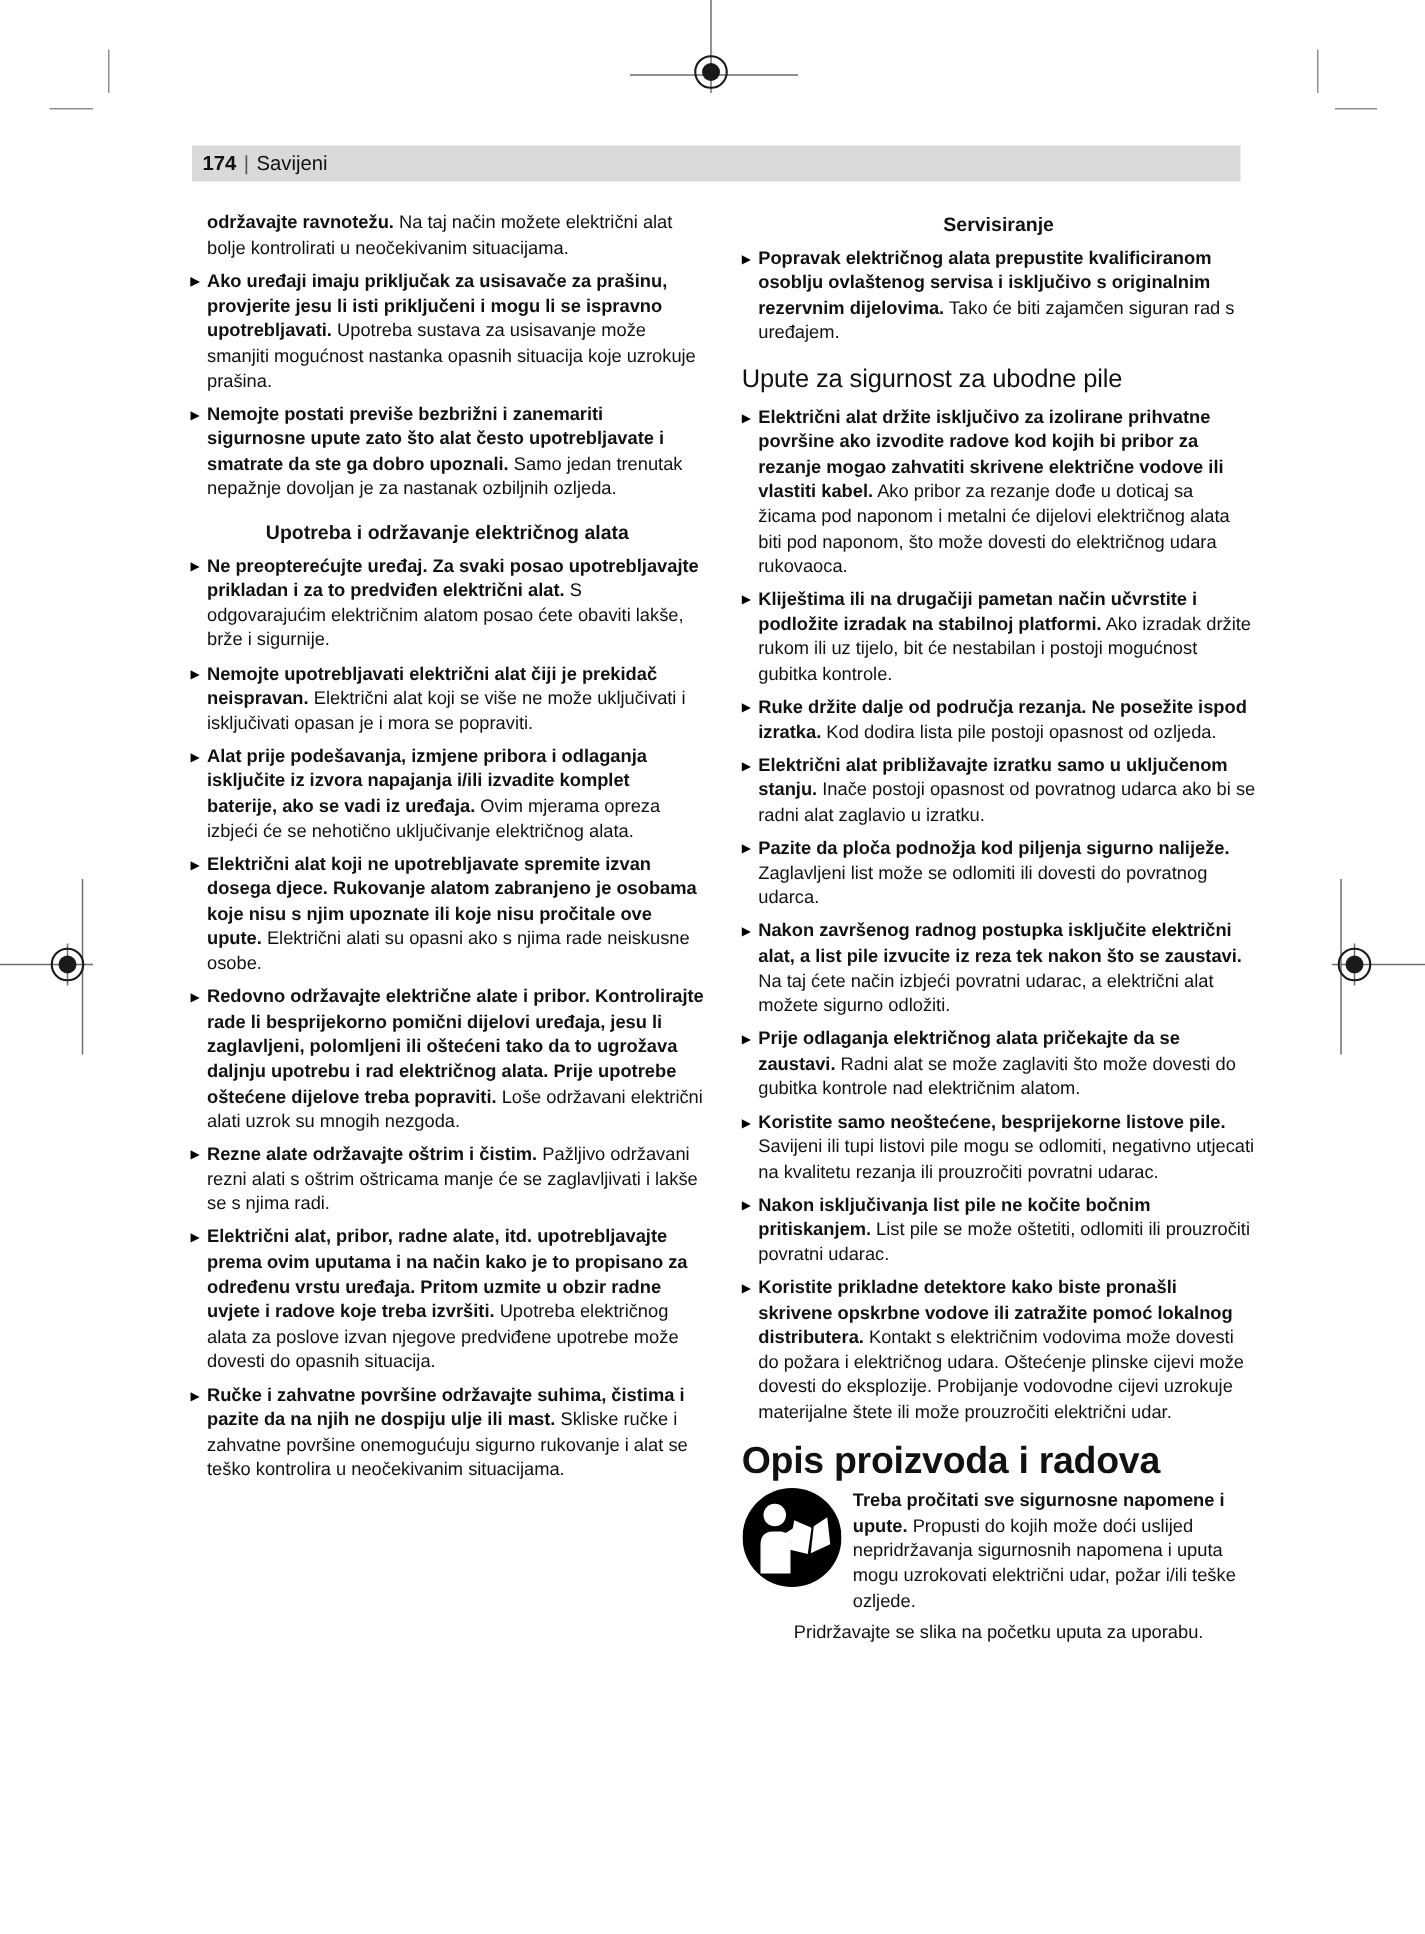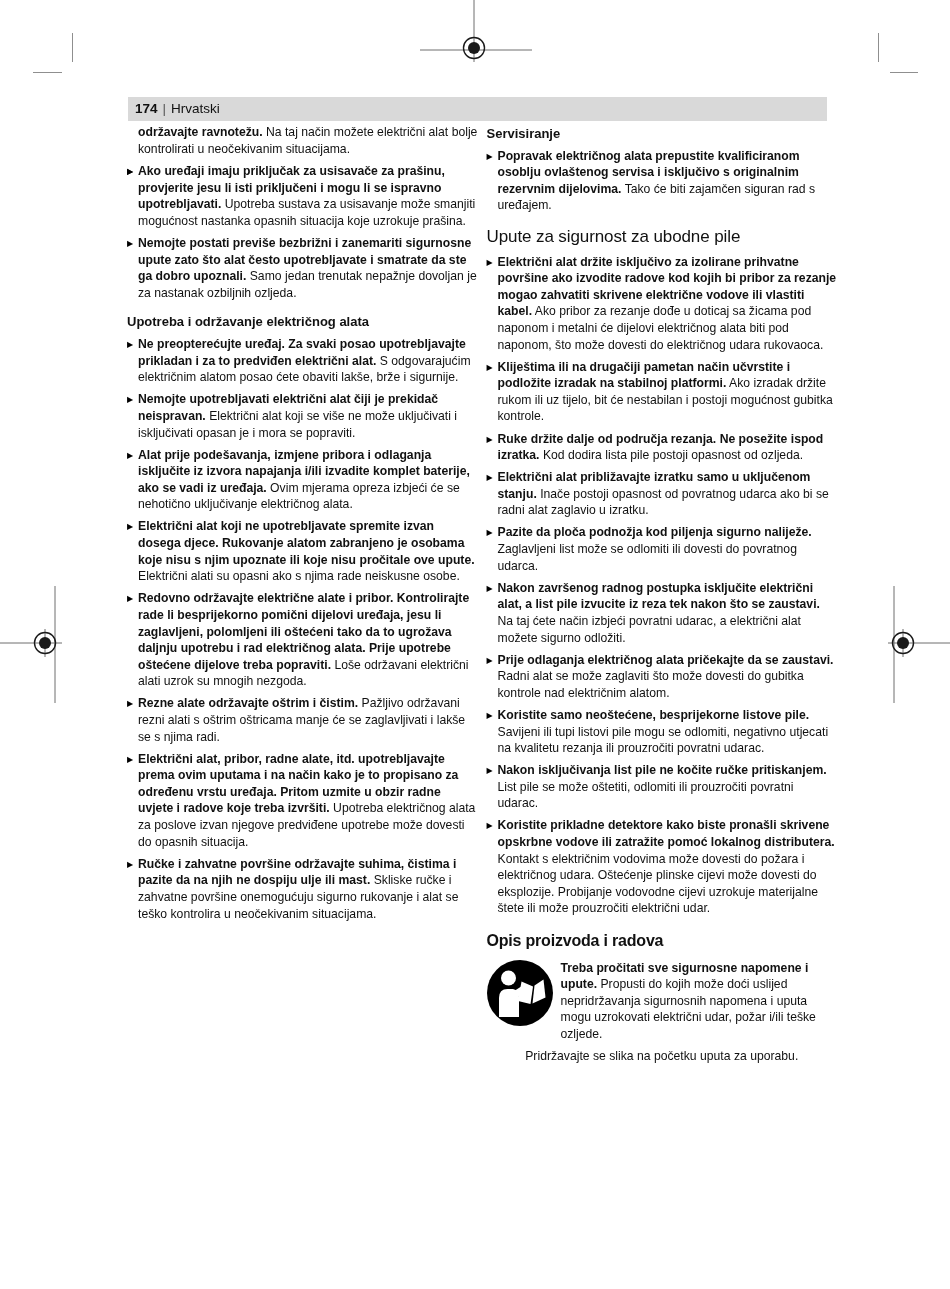--- a/index.html
+++ b/index.html
@@ -16,26 +16,26 @@
   .cropline{position:absolute;background:#8f8f8f;}
   
   .header-bar{
     position:absolute;left:128px;top:97px;width:699px;height:24px;
     background:#d9d9d9;display:flex;align-items:center;box-sizing:border-box;
     padding-left:7px;font-size:13.5px;line-height:24px;
   }
   .header-bar .num{font-weight:700;}
   .header-bar .sep{margin:0 5px;color:#555;}
   
-  .content{position:absolute;left:127px;top:124px;width:710px;display:flex;gap:9px;}
+  .content{position:absolute;left:127px;top:140px;width:710px;display:flex;gap:25px;}
   .col{width:351px;}
   h1,h2,h3,p{margin:0;padding:0;}
-  h3{font-size:13px;font-weight:700;margin:13px 0 5px;}
+  h3{font-size:13px;font-weight:700;margin:13px 0 5px;text-align:center;}
   h2{font-size:17px;font-weight:400;margin:15px 0 8px;letter-spacing:-0.1px;}
-  h1{font-size:16px;font-weight:700;margin:16px 0 10px;letter-spacing:-0.2px;}
+  h1{font-size:25px;font-weight:700;margin:16px 0 10px;letter-spacing:-0.2px;}
   .col h3:first-child{margin-top:2px;}
   b{font-weight:700;}
   .para{margin:0 0 6px;}
   .indent{padding-left:11px;}
   .bullet{position:relative;padding-left:11px;margin:0 0 5.5px;}
   .bullet .mk{position:absolute;left:0;top:2px;font-size:8px;line-height:13px;color:#000;}
   .manual-note{display:flex;gap:8px;margin:2px 0 5px;}
   .manual-note .icn{flex:0 0 66px;width:66px;height:66px;}
   .manual-note .txt{flex:1;}
   .figures-note{margin:0;text-align:center;}
@@ -83,21 +83,21 @@
   <div class="cropline" style="left:878px;top:33px;width:1px;height:29px;"></div>
   <div class="cropline" style="left:890px;top:72px;width:28px;height:1px;"></div>
   <div class="cropline" style="left:33px;top:1217px;width:29px;height:1px;"></div>
   <div class="cropline" style="left:72px;top:1228px;width:1px;height:29px;"></div>
   <div class="cropline" style="left:890px;top:1217px;width:28px;height:1px;"></div>
   <div class="cropline" style="left:878px;top:1228px;width:1px;height:29px;"></div>
 
   <div class="header-bar" style="background: rgb(217, 217, 217);">
     <span class="num">174</span>
     <span class="sep">|</span>
-    <span class="lang">Hrvatski</span>
+    <span class="lang">Savijeni</span>
   </div>
 
   <div class="content">
 
     <div class="col">
       <p class="para indent"><b>održavajte ravnotežu.</b> <span>Na taj način možete električni alat bolje kontrolirati u neočekivanim situacijama.</span></p>
 
       <div>
 
           <p class="bullet"><span class="mk">▶</span></p>
@@ -150,21 +150,21 @@
           <p class="bullet"><span class="mk">▶</span><span class="txt"><b>Električni alat približavajte izratku samo u uključenom stanju.</b> <span>Inače postoji opasnost od povratnog udarca ako bi se radni alat zaglavio u izratku.</span></span></p>
 
           <p class="bullet"><span class="mk">▶</span><span class="txt"><b>Pazite da ploča podnožja kod piljenja sigurno naliježe.</b> <span>Zaglavljeni list može se odlomiti ili dovesti do povratnog udarca.</span></span></p>
 
           <p class="bullet"><span class="mk">▶</span><span class="txt"><b>Nakon završenog radnog postupka isključite električni alat, a list pile izvucite iz reza tek nakon što se zaustavi.</b> <span>Na taj ćete način izbjeći povratni udarac, a električni alat možete sigurno odložiti.</span></span></p>
 
           <p class="bullet"><span class="mk">▶</span><span class="txt"><b>Prije odlaganja električnog alata pričekajte da se zaustavi.</b> <span>Radni alat se može zaglaviti što može dovesti do gubitka kontrole nad električnim alatom.</span></span></p>
 
           <p class="bullet"><span class="mk">▶</span><span class="txt"><b>Koristite samo neoštećene, besprijekorne listove pile.</b> <span>Savijeni ili tupi listovi pile mogu se odlomiti, negativno utjecati na kvalitetu rezanja ili prouzročiti povratni udarac.</span></span></p>
 
-          <p class="bullet"><span class="mk">▶</span><span class="txt"><b>Nakon isključivanja list pile ne kočite ručke pritiskanjem.</b> <span>List pile se može oštetiti, odlomiti ili prouzročiti povratni udarac.</span></span></p>
+          <p class="bullet"><span class="mk">▶</span><span class="txt"><b>Nakon isključivanja list pile ne kočite bočnim pritiskanjem.</b> <span>List pile se može oštetiti, odlomiti ili prouzročiti povratni udarac.</span></span></p>
 
           <p class="bullet"><span class="mk">▶</span><span class="txt"><b>Koristite prikladne detektore kako biste pronašli skrivene opskrbne vodove ili zatražite pomoć lokalnog distributera.</b> <span>Kontakt s električnim vodovima može dovesti do požara i električnog udara. Oštećenje plinske cijevi može dovesti do eksplozije. Probijanje vodovodne cijevi uzrokuje materijalne štete ili može prouzročiti električni udar.</span></span></p>
         </div>
 
       <h1>Opis proizvoda i radova</h1>
 
       <div class="manual-note">
         <svg class="icn" viewBox="0 0 66 66">
           <circle cx="33" cy="33" r="33" fill="#000"></circle>
           <circle cx="21.5" cy="18" r="7.5" fill="#fff"></circle>

